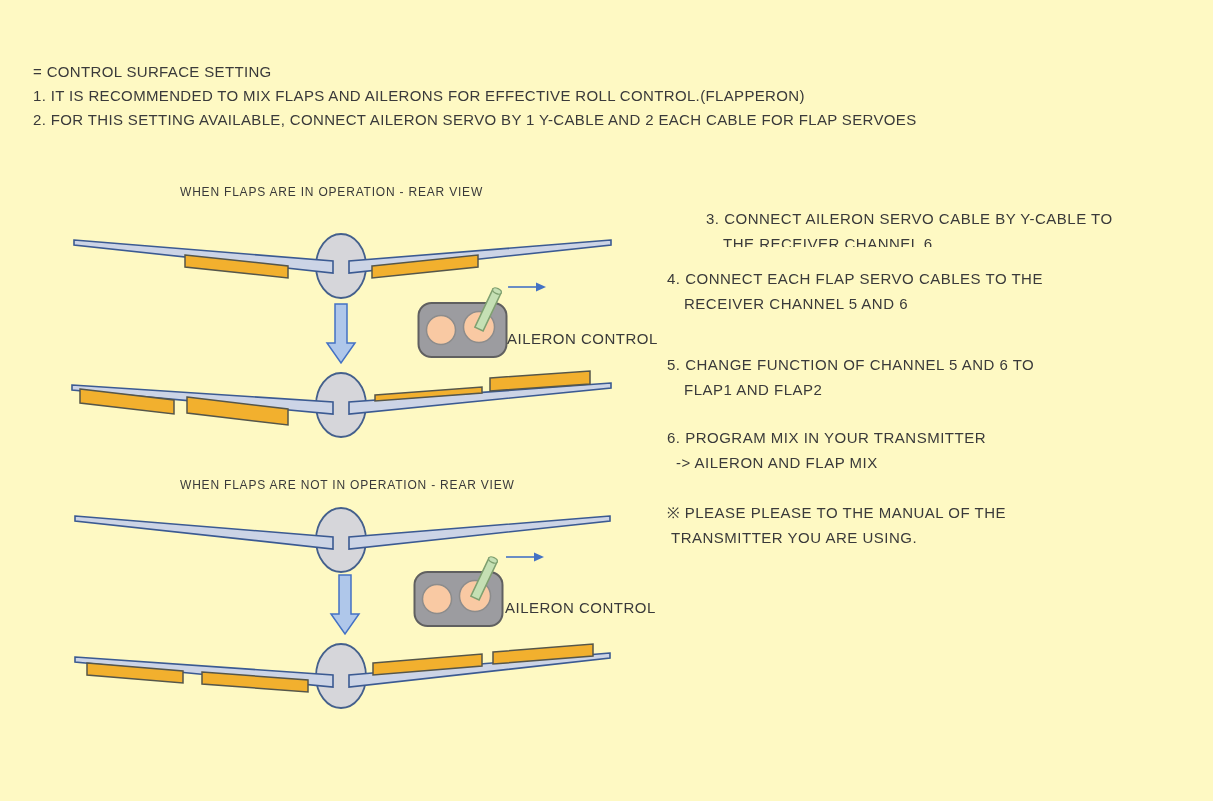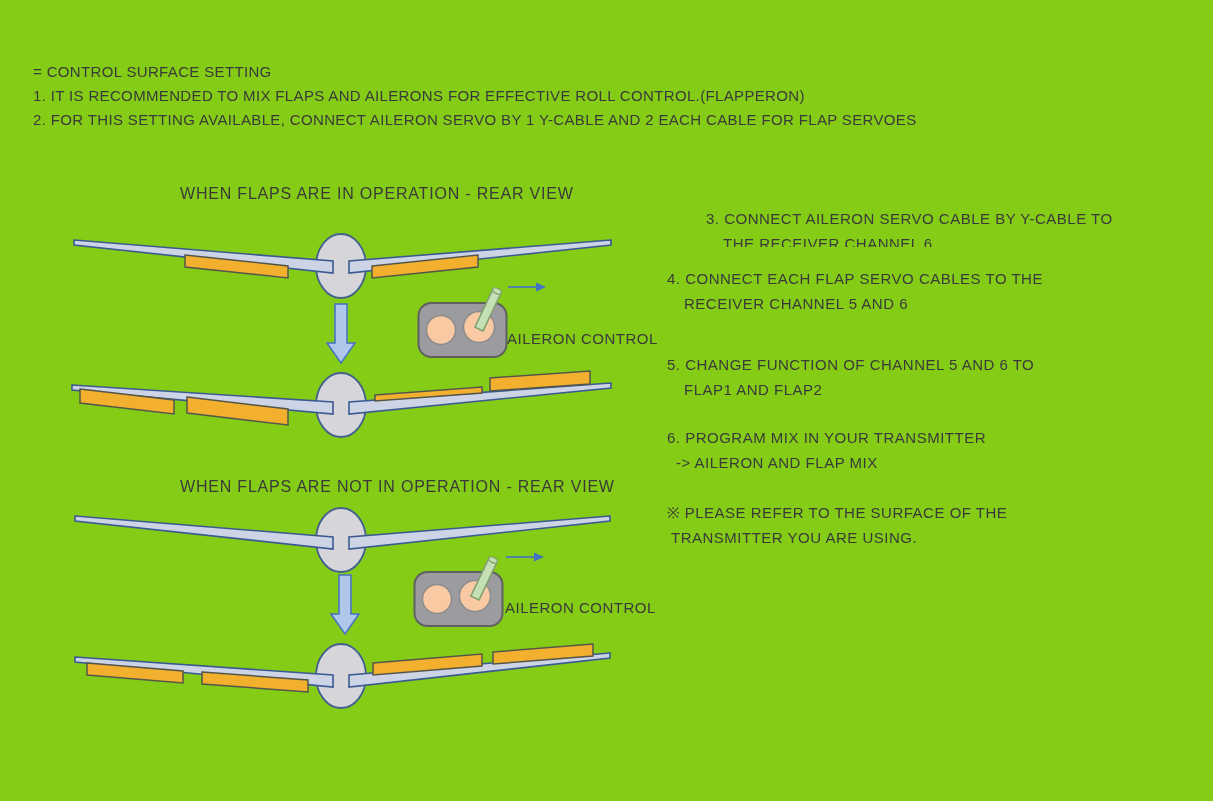--- a/index.html
+++ b/index.html
@@ -1,23 +1,23 @@
 <!DOCTYPE html>
 <html><head>
 <meta charset="utf-8">
 <style>
   * { margin:0; padding:0; box-sizing:border-box; }
   html,body { background:#ffffff; }
   .page {
-    position:relative; width:1213px; height:801px; background:#84cc16;
+    position:relative; width:1213px; height:801px; background:#fef9c3;
     overflow:hidden; font-family:"Liberation Sans", sans-serif; color:#3a3a3a;
   }
   .abs { position:absolute; }
   .txt { position:absolute; font-size:15px; line-height:24px; letter-spacing:0.35px; white-space:nowrap; }
-  .heading { position:absolute; font-size:16px; letter-spacing:0.8px; white-space:nowrap; }
+  .heading { position:absolute; font-size:12px; letter-spacing:0.8px; white-space:nowrap; }
   .instr { position:absolute; font-size:15px; line-height:25px; letter-spacing:0.5px; white-space:nowrap; }
   .instr .l2 { margin-left:17px; }
   .instr .clip { height:16px; overflow:hidden; }
   .aileron-label { position:absolute; font-size:15px; letter-spacing:0.5px; white-space:nowrap; }
   svg.abs { overflow:visible; }
 </style>
 </head>
 <body>
 
 <div class="page">
@@ -118,17 +118,17 @@
     <div>5. CHANGE FUNCTION OF CHANNEL 5 AND 6 TO</div>
     <div class="l2">FLAP1 AND FLAP2</div>
   </div>
 
   <div class="instr" style="left:667px; top:425px;">
     <div>6. PROGRAM MIX IN YOUR TRANSMITTER</div>
     <div class="l2" style="margin-left:9px;">-&gt; AILERON AND FLAP MIX</div>
   </div>
 
   <div class="instr" style="left:667px; top:500px;">
-    <div>※ PLEASE REFER TO THE SURFACE OF THE</div>
+    <div>※ PLEASE PLEASE TO THE MANUAL OF THE</div>
     <div class="l2" style="margin-left:4px;">TRANSMITTER YOU ARE USING.</div>
   </div>
 
 </div>
 
 </body></html>

